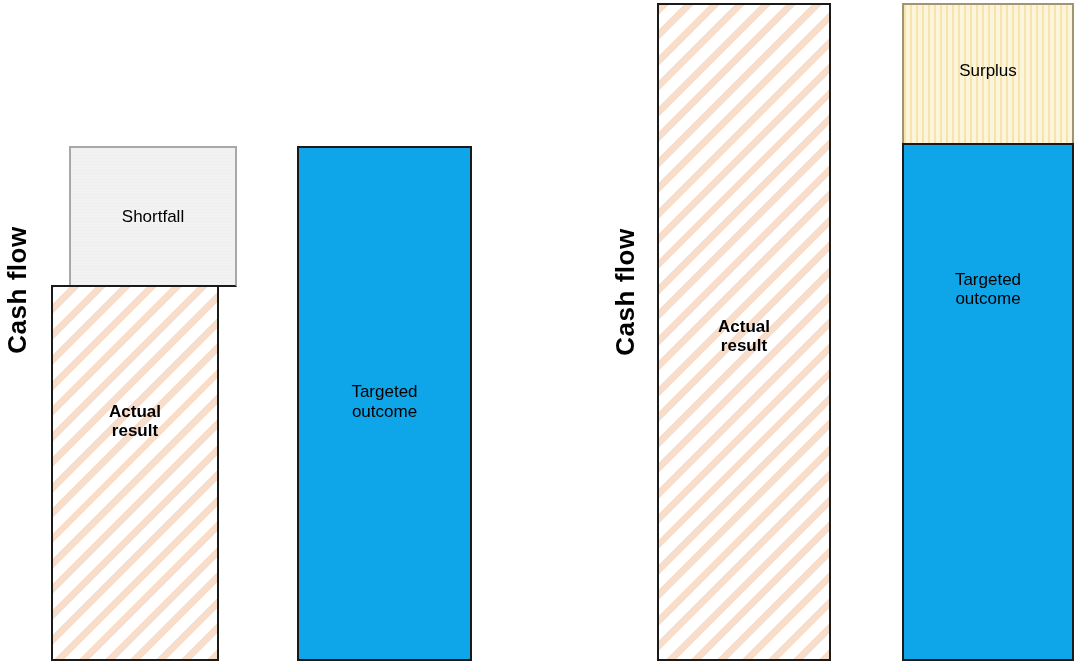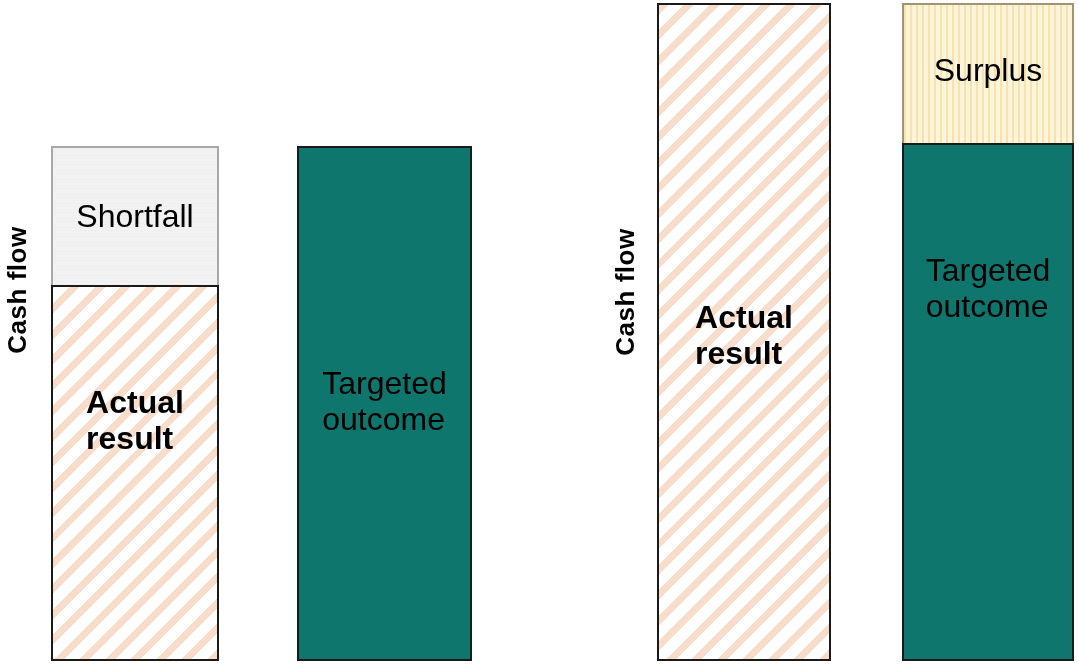--- a/index.html
+++ b/index.html
@@ -32,58 +32,59 @@
   
   .bar {
     position: absolute;
     box-sizing: border-box;
     display: flex;
     align-items: center;
     justify-content: center;
   }
   .bar-label {
     font-family: "Liberation Sans", sans-serif;
-    font-size: 32px;
+    font-size: 17px;
     line-height: 1.12;
     color: #000000;
-    text-align: left;
+    text-align: center;
     white-space: pre-line;
     position: relative;
     z-index: 2;
     pointer-events: none;
   }
 
   
   .fill-hatch {
     background-color: #ffffff;
     background-image: repeating-linear-gradient(
       -45deg,
       #f9ddcb 0px,
       #f9ddcb 7px,
       #ffffff 7px,
       #ffffff 18px
     );
     border: 2px solid #1a1a1a;
     font-weight: bold;
   }
   .fill-green {
-    background-color: #0f766e;
+    background-color: #0ea5e9;
     border: 2px solid #1a1a1a;
   }
   .fill-grey {
     background-color: #f2f2f2;
     background-image: repeating-linear-gradient(
       0deg,
       rgba(0,0,0,0.012) 0px,
       rgba(0,0,0,0.012) 1px,
       rgba(255,255,255,0) 1px,
       rgba(255,255,255,0) 3px
     );
     border: 2px solid #a8a8a8;
     border-bottom: 2px solid #1a1a1a;
+    margin-left: 18px;
   }
   .fill-yellow {
     background-color: #fbeec8;
     background-image: repeating-linear-gradient(
       90deg,
       rgba(243,219,150,0.55) 0px,
       rgba(243,219,150,0.55) 2px,
       rgba(255,255,255,0.35) 2px,
       rgba(255,255,255,0.35) 6px
     );

